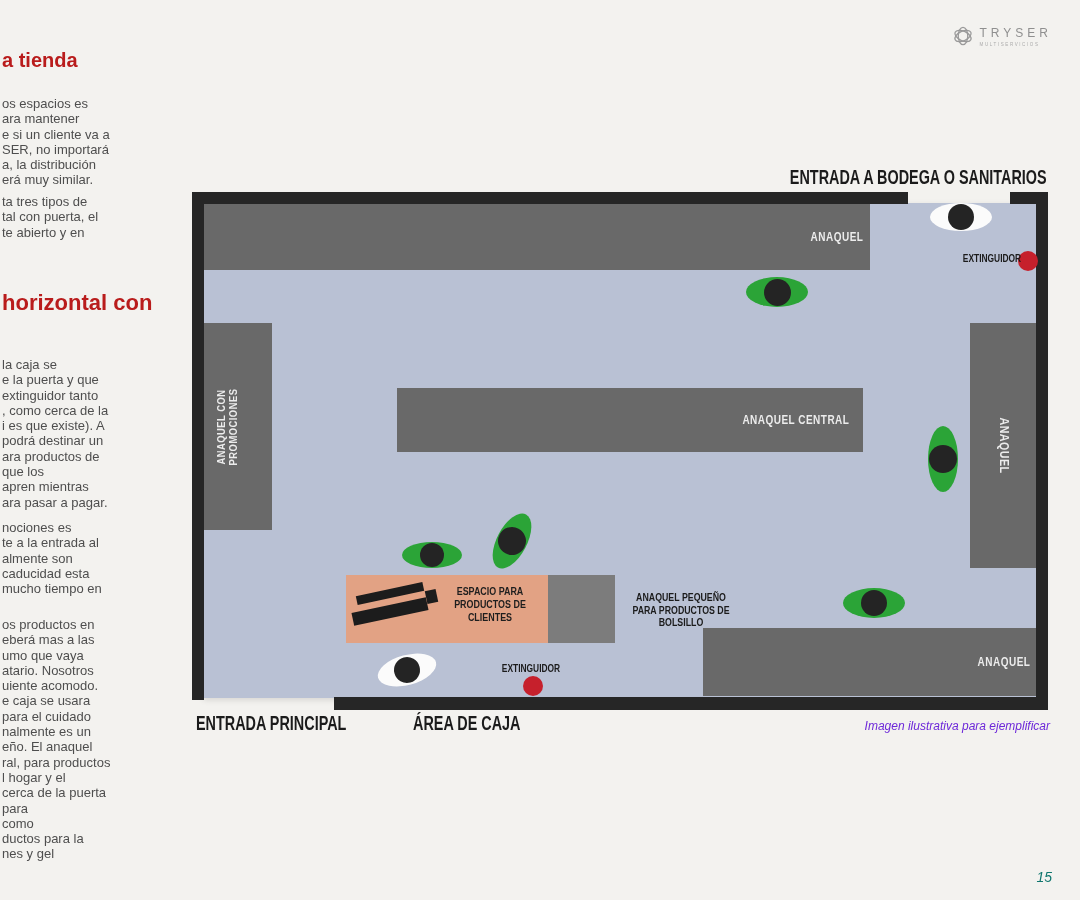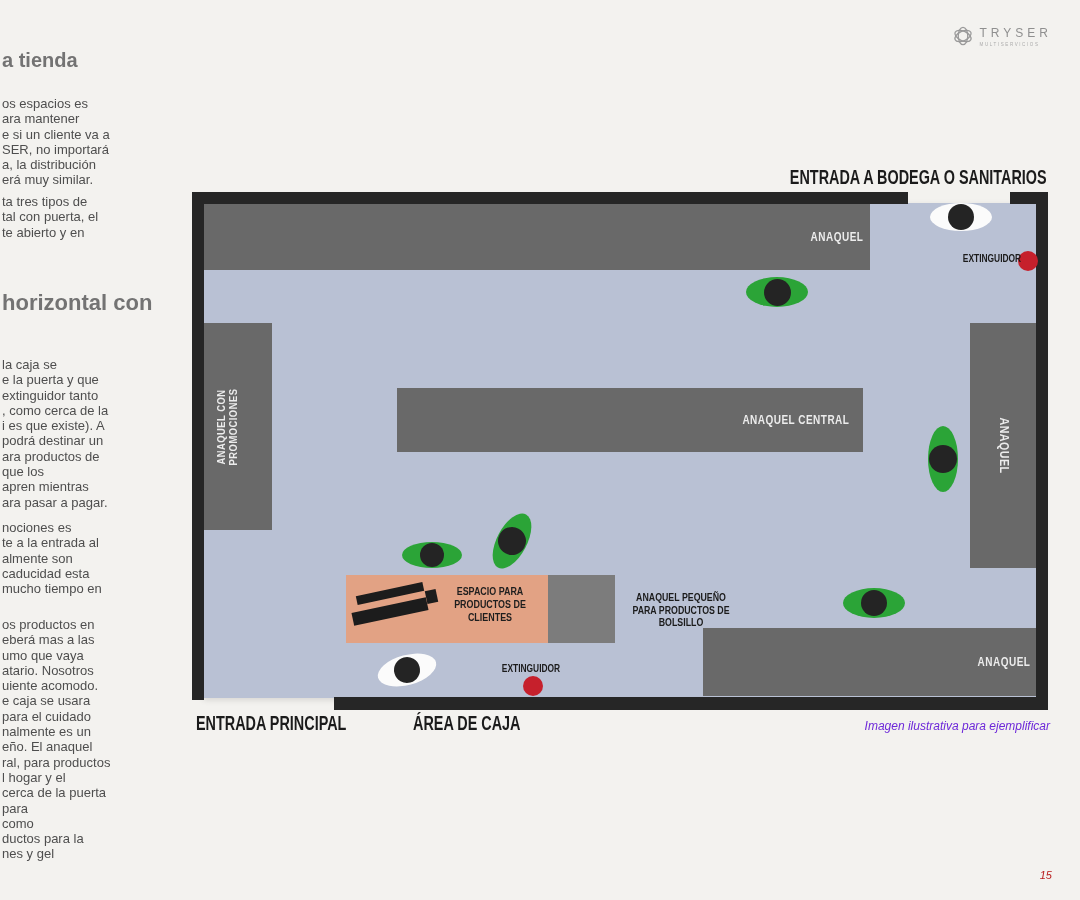--- a/index.html
+++ b/index.html
@@ -3,21 +3,21 @@
 <meta charset="utf-8">
 <style>
   html,body{margin:0;padding:0;}
   body{
     width:1080px;height:900px;overflow:hidden;position:relative;
     background:#f3f2ef;
     font-family:"Liberation Sans",sans-serif;
   }
   .abs{position:absolute;}
   
-  .side-h{position:absolute;left:2px;font-weight:700;color:#737373;white-space:nowrap;}
+  .side-h{position:absolute;left:2px;font-weight:700;color:#b91c1c;white-space:nowrap;}
   .side-p{position:absolute;left:2px;font-size:13px;line-height:15.3px;color:#4e4e4e;white-space:pre-line;}
   
   .floor{background:#b9c1d4;box-shadow:0 2px 6px rgba(0,0,0,.12);}
   .wall{background:#262626;}
   .shelf{background:#696969;display:flex;align-items:center;justify-content:flex-end;}
   .shelf .lbl{
     color:#ececec;font-weight:700;font-size:12.5px;letter-spacing:.6px;
     transform:scaleX(.8);white-space:pre-line;text-align:center;line-height:13px;
   }
   .shelf .lbl.rot-cw{transform:rotate(90deg) scaleX(.85);}
@@ -37,21 +37,21 @@
   .dot{position:absolute;width:20px;height:20px;border-radius:50%;background:#c6202c;}
   .plan-label{position:absolute;font-weight:700;color:#1b1b1b;white-space:nowrap;font-size:20px;}
   .cond-l{transform:scaleX(.72);transform-origin:left center;}
   .cond-r{transform:scaleX(.72);transform-origin:right center;}
   .mini-label{position:absolute;font-weight:700;color:#1b1b1b;font-size:10.5px;white-space:nowrap;transform:scaleX(.8);}
   .two-line-label{
     position:absolute;font-weight:700;color:#1b1b1b;font-size:10px;line-height:12.5px;
     text-align:center;white-space:pre-line;transform:scaleX(.88);
   }
   .caption{position:absolute;font-style:italic;font-size:12px;color:#6d28d9;white-space:nowrap;}
-  .page-num{position:absolute;font-style:italic;font-size:11px;color:#b91c1c;}
+  .page-num{position:absolute;font-style:italic;font-size:14px;color:#0f766e;}
   
   .logo{position:absolute;top:22px;right:28px;display:flex;align-items:center;gap:4px;}
   .logo-text{display:flex;flex-direction:column;align-items:flex-start;}
   .logo-name{font-size:12px;letter-spacing:4px;color:#8f8f8f;font-weight:500;}
   .logo-tag{font-size:4.5px;letter-spacing:1.6px;color:#ababab;margin-top:2px;}
 </style>
 </head>
 <body>
 
 <div class="logo">

